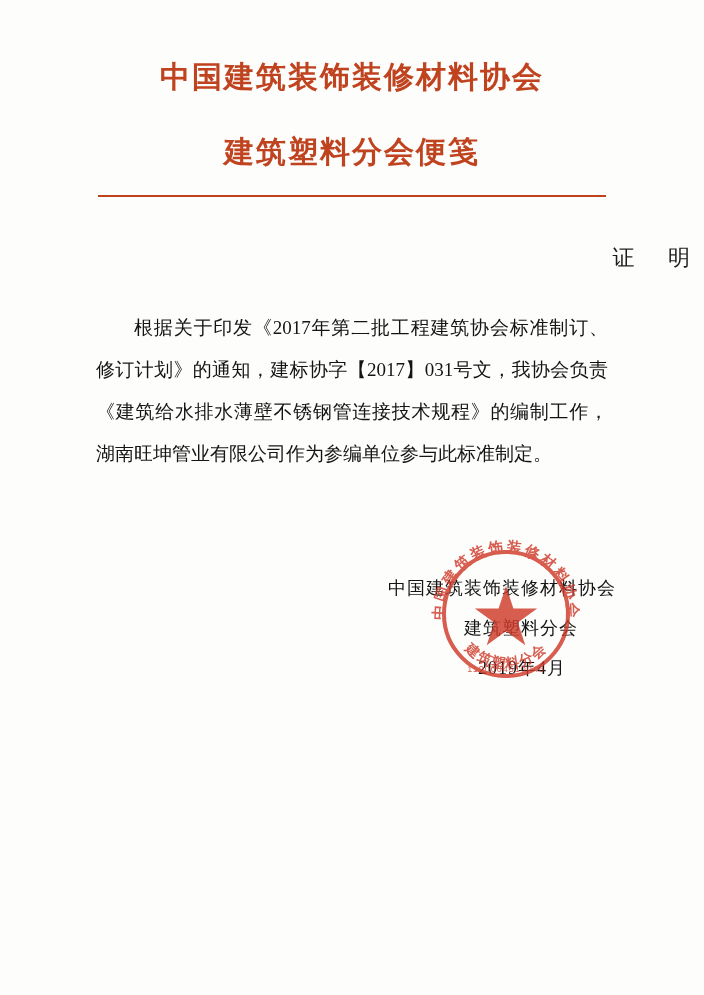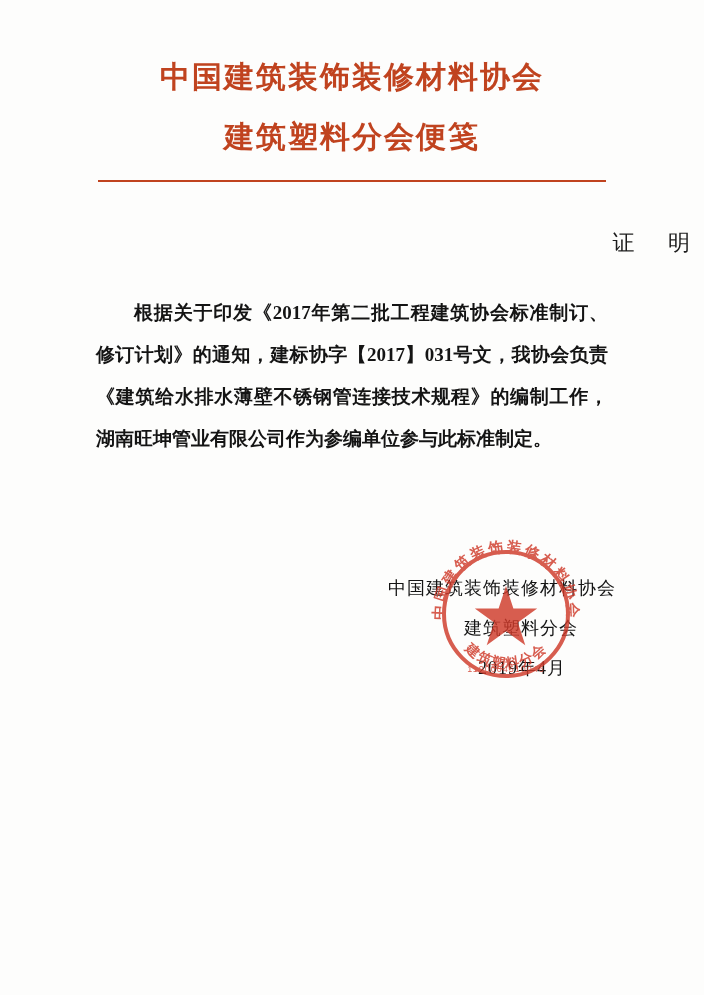--- a/index.html
+++ b/index.html
@@ -29,21 +29,21 @@
   }
   .letterhead-line {
     color: #c0431f;
     font-size: 30px;
     font-weight: bold;
     letter-spacing: 2px;
     line-height: 1.0;
     font-family: "Liberation Serif", "DejaVu Serif", serif;
   }
   .letterhead-line.second {
-    margin-top: 30px;
+    margin-top: 45px;
   }
 
   .rule {
     margin: 28px auto 0 auto;
     width: 508px;
     height: 2px;
     background: #c0431f;
   }
 
   
@@ -58,21 +58,20 @@
 
   
   .body-text {
     margin: 34px auto 0 auto;
     width: 512px;
     font-size: 19px;
     line-height: 42px;
     color: #141414;
     text-align: justify;
     text-justify: inter-ideograph;
-    font-weight: bold;
   }
   .body-text p {
     margin: 0;
     text-indent: 2em;
   }
 
   
   .signature {
     position: absolute;
     left: 0;

